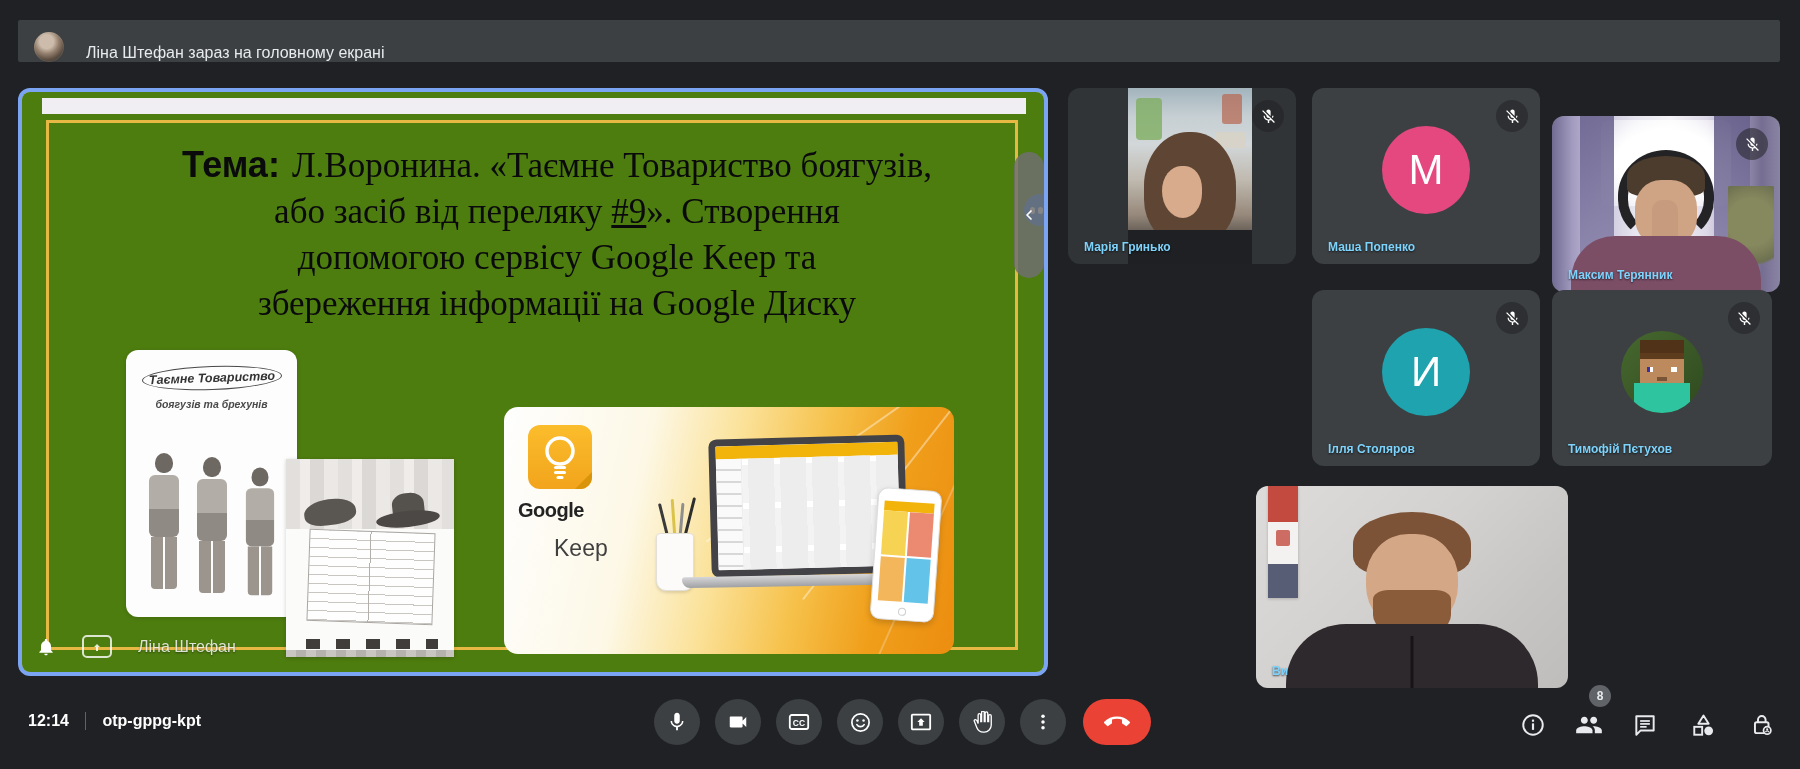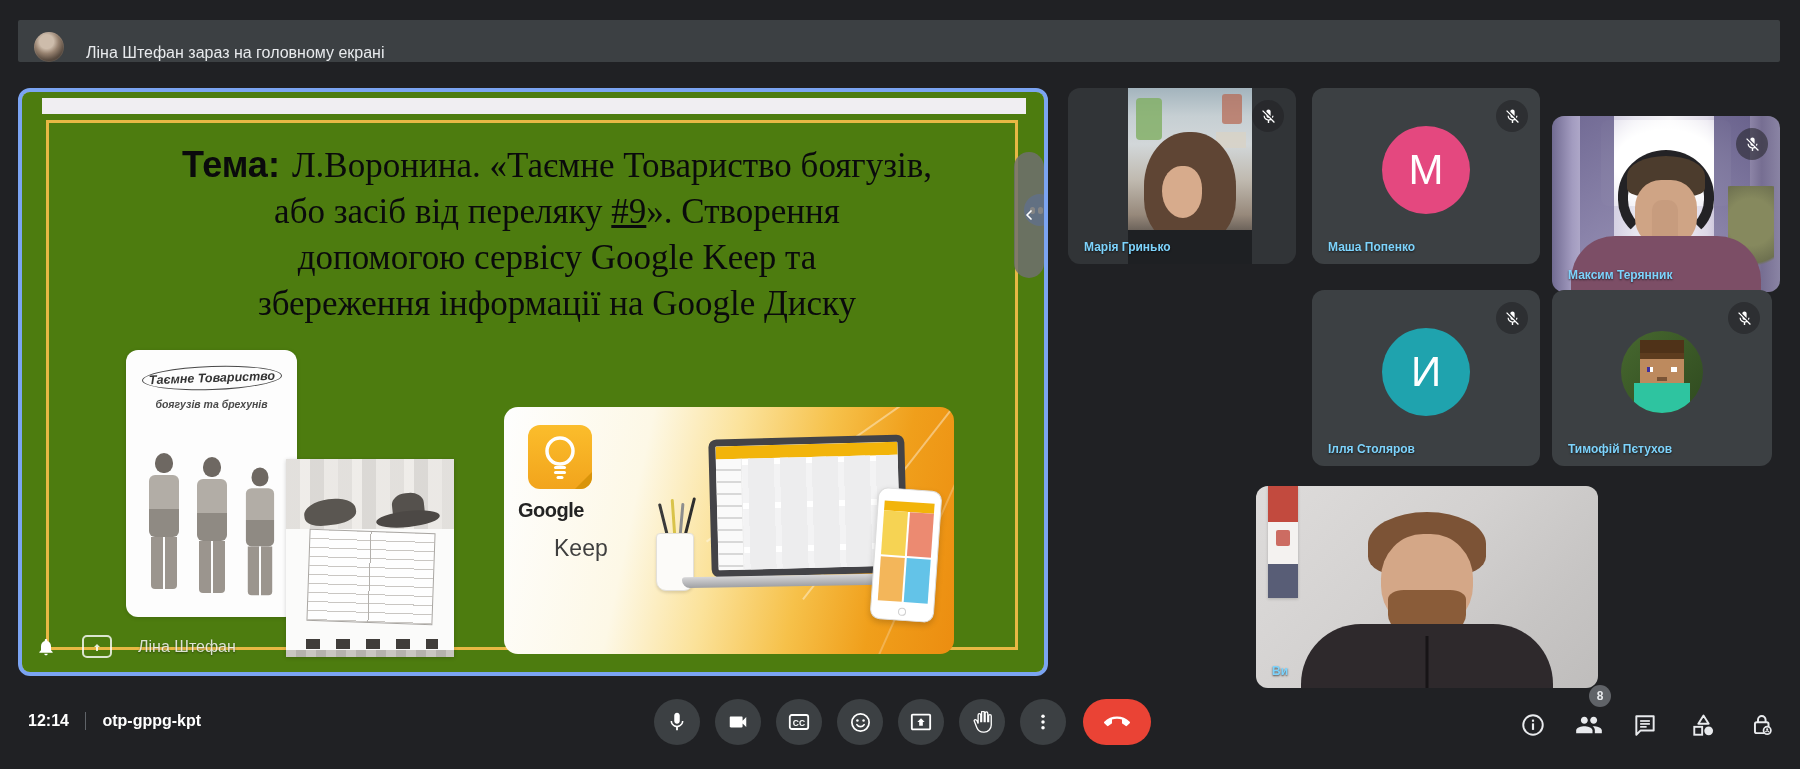--- a/index.html
+++ b/index.html
@@ -108,21 +108,21 @@
     background:rgba(112,112,112,.85); display:flex; align-items:center; justify-content:center; z-index:8; }
 
   
   .tile { position:absolute; background:#3c4043; border-radius:12px; overflow:hidden; }
   .t1 { left:1068px; top:88px;  width:228px; height:176px; }
   .t2 { left:1312px; top:88px;  width:228px; height:176px; }
   .t3 { left:1552px; top:88px;  width:228px; height:176px;margin-top:28px; }
   .t4 { left:1068px; top:290px; width:228px; height:176px; }
   .t5 { left:1312px; top:290px; width:228px; height:176px; }
   .t6 { left:1552px; top:290px; width:220px; height:176px; }
-  .t7 { left:1256px; top:486px; width:342px; height:202px; }
+  .t7 { left:1256px; top:486px; width:312px; height:202px; }
   .tile-name { position:absolute; left:16px; bottom:10px; color:#7dd3fc; font-size:12px; font-weight:700;
     text-shadow:0 1px 2px rgba(0,0,0,.65); z-index:5; white-space:nowrap; }
   .mic-off { position:absolute; top:12px; right:12px; width:32px; height:32px; border-radius:50%;
     background:rgba(32,33,36,.55); display:flex; align-items:center; justify-content:center; z-index:5; }
   .avatar-circle { position:absolute; left:50%; top:82px; transform:translate(-50%,-50%); width:88px; height:88px;
     border-radius:50%; color:#fff; font-size:42px; display:flex; align-items:center; justify-content:center; }
   .av-pink { background:#e4487f; } .av-teal { background:#1fa3ae; }
   .avatar-photo { position:absolute; left:50%; top:82px; transform:translate(-50%,-50%); width:82px; height:82px;
     border-radius:50%; overflow:hidden; }
 

